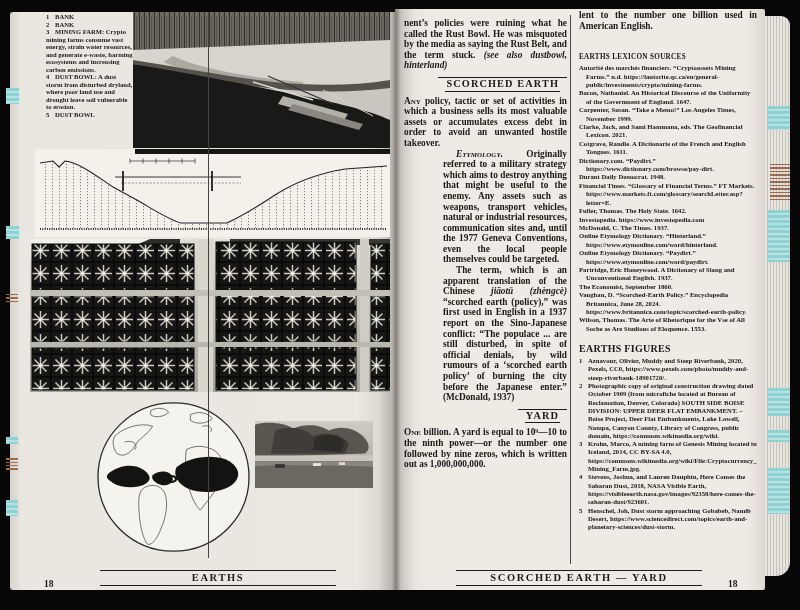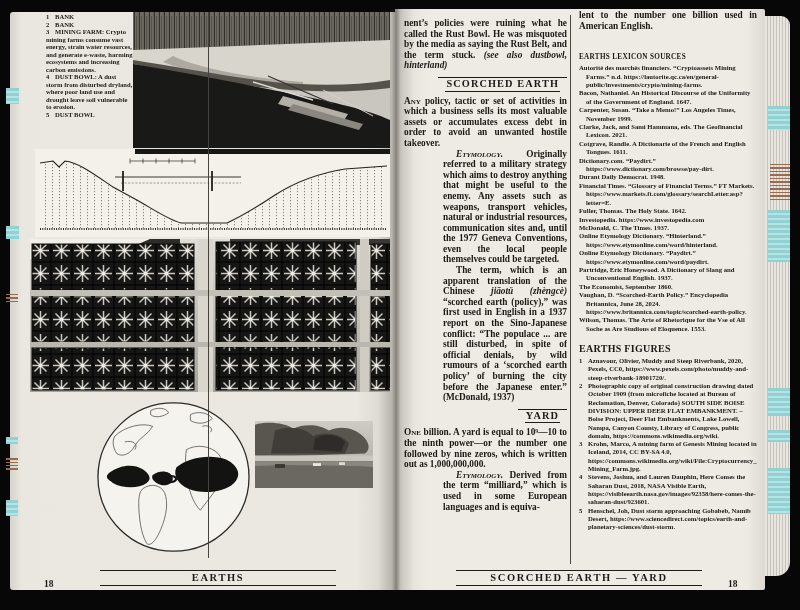--- a/index.html
+++ b/index.html
@@ -238,21 +238,20 @@
     <span class="hwrap"><span class="htext">SCORCHED EARTH</span></span>
   </div>
   <p class="para"><span class="sc">Any</span><span> policy, tactic or set of activities in which a business sells its most valuable assets or accumulates excess debt in order to avoid an unwanted hostile takeover.</span></p>
   <p class="para ind"><span class="sc it">Etymology.</span><span> Originally referred to a military strategy which aims to destroy anything that might be useful to the enemy. Any assets such as weapons, transport vehicles, natural or industrial resources, communication sites and, until the 1977 Geneva Conventions, even the local people themselves could be targeted.</span></p>
   <p class="para ind"><span>The term, which is an apparent translation of the Chinese </span><span class="it">jiāotǔ (zhèngcè)</span><span> “scorched earth (policy),” was first used in English in a 1937 report on the Sino-Japanese conflict: “The populace ... are still disturbed, in spite of official denials, by wild rumours of a ‘scorched earth policy’ of burning the city before the Japanese enter.” (McDonald, 1937)</span></p>
 
   <div class="ehead">
     <span class="hwrap"><span class="htext">YARD</span></span>
   </div>
   <p class="para"><span class="sc">One</span><span> billion. A yard is equal to 10⁹—10 to the ninth power—or the number one followed by nine zeros, which is written out as 1,000,000,000.</span></p>
-  <p class="para ind"><span class="sc it">Etymology.</span><span> Derived from the term “milliard,” which is used in some European languages and is equiva-</span></p>
 </div>
 
 <div class="abs col2">
   <p class="para cont-para">lent to the number one billion used in American English.</p>
 
   <div class="src-head">EARTHS LEXICON SOURCES</div>
   <div class="cites">
 
   <div class="cite">Autorité des marchés financiers. “Cryptoassets Mining Farms.” n.d. https://lautorite.qc.ca/en/general-public/investments/crypto/mining-farms.</div>
       <div class="cite">Bacon, Nathaniel. An Historical Discourse of the Uniformity of the Government of England. 1647.</div>

